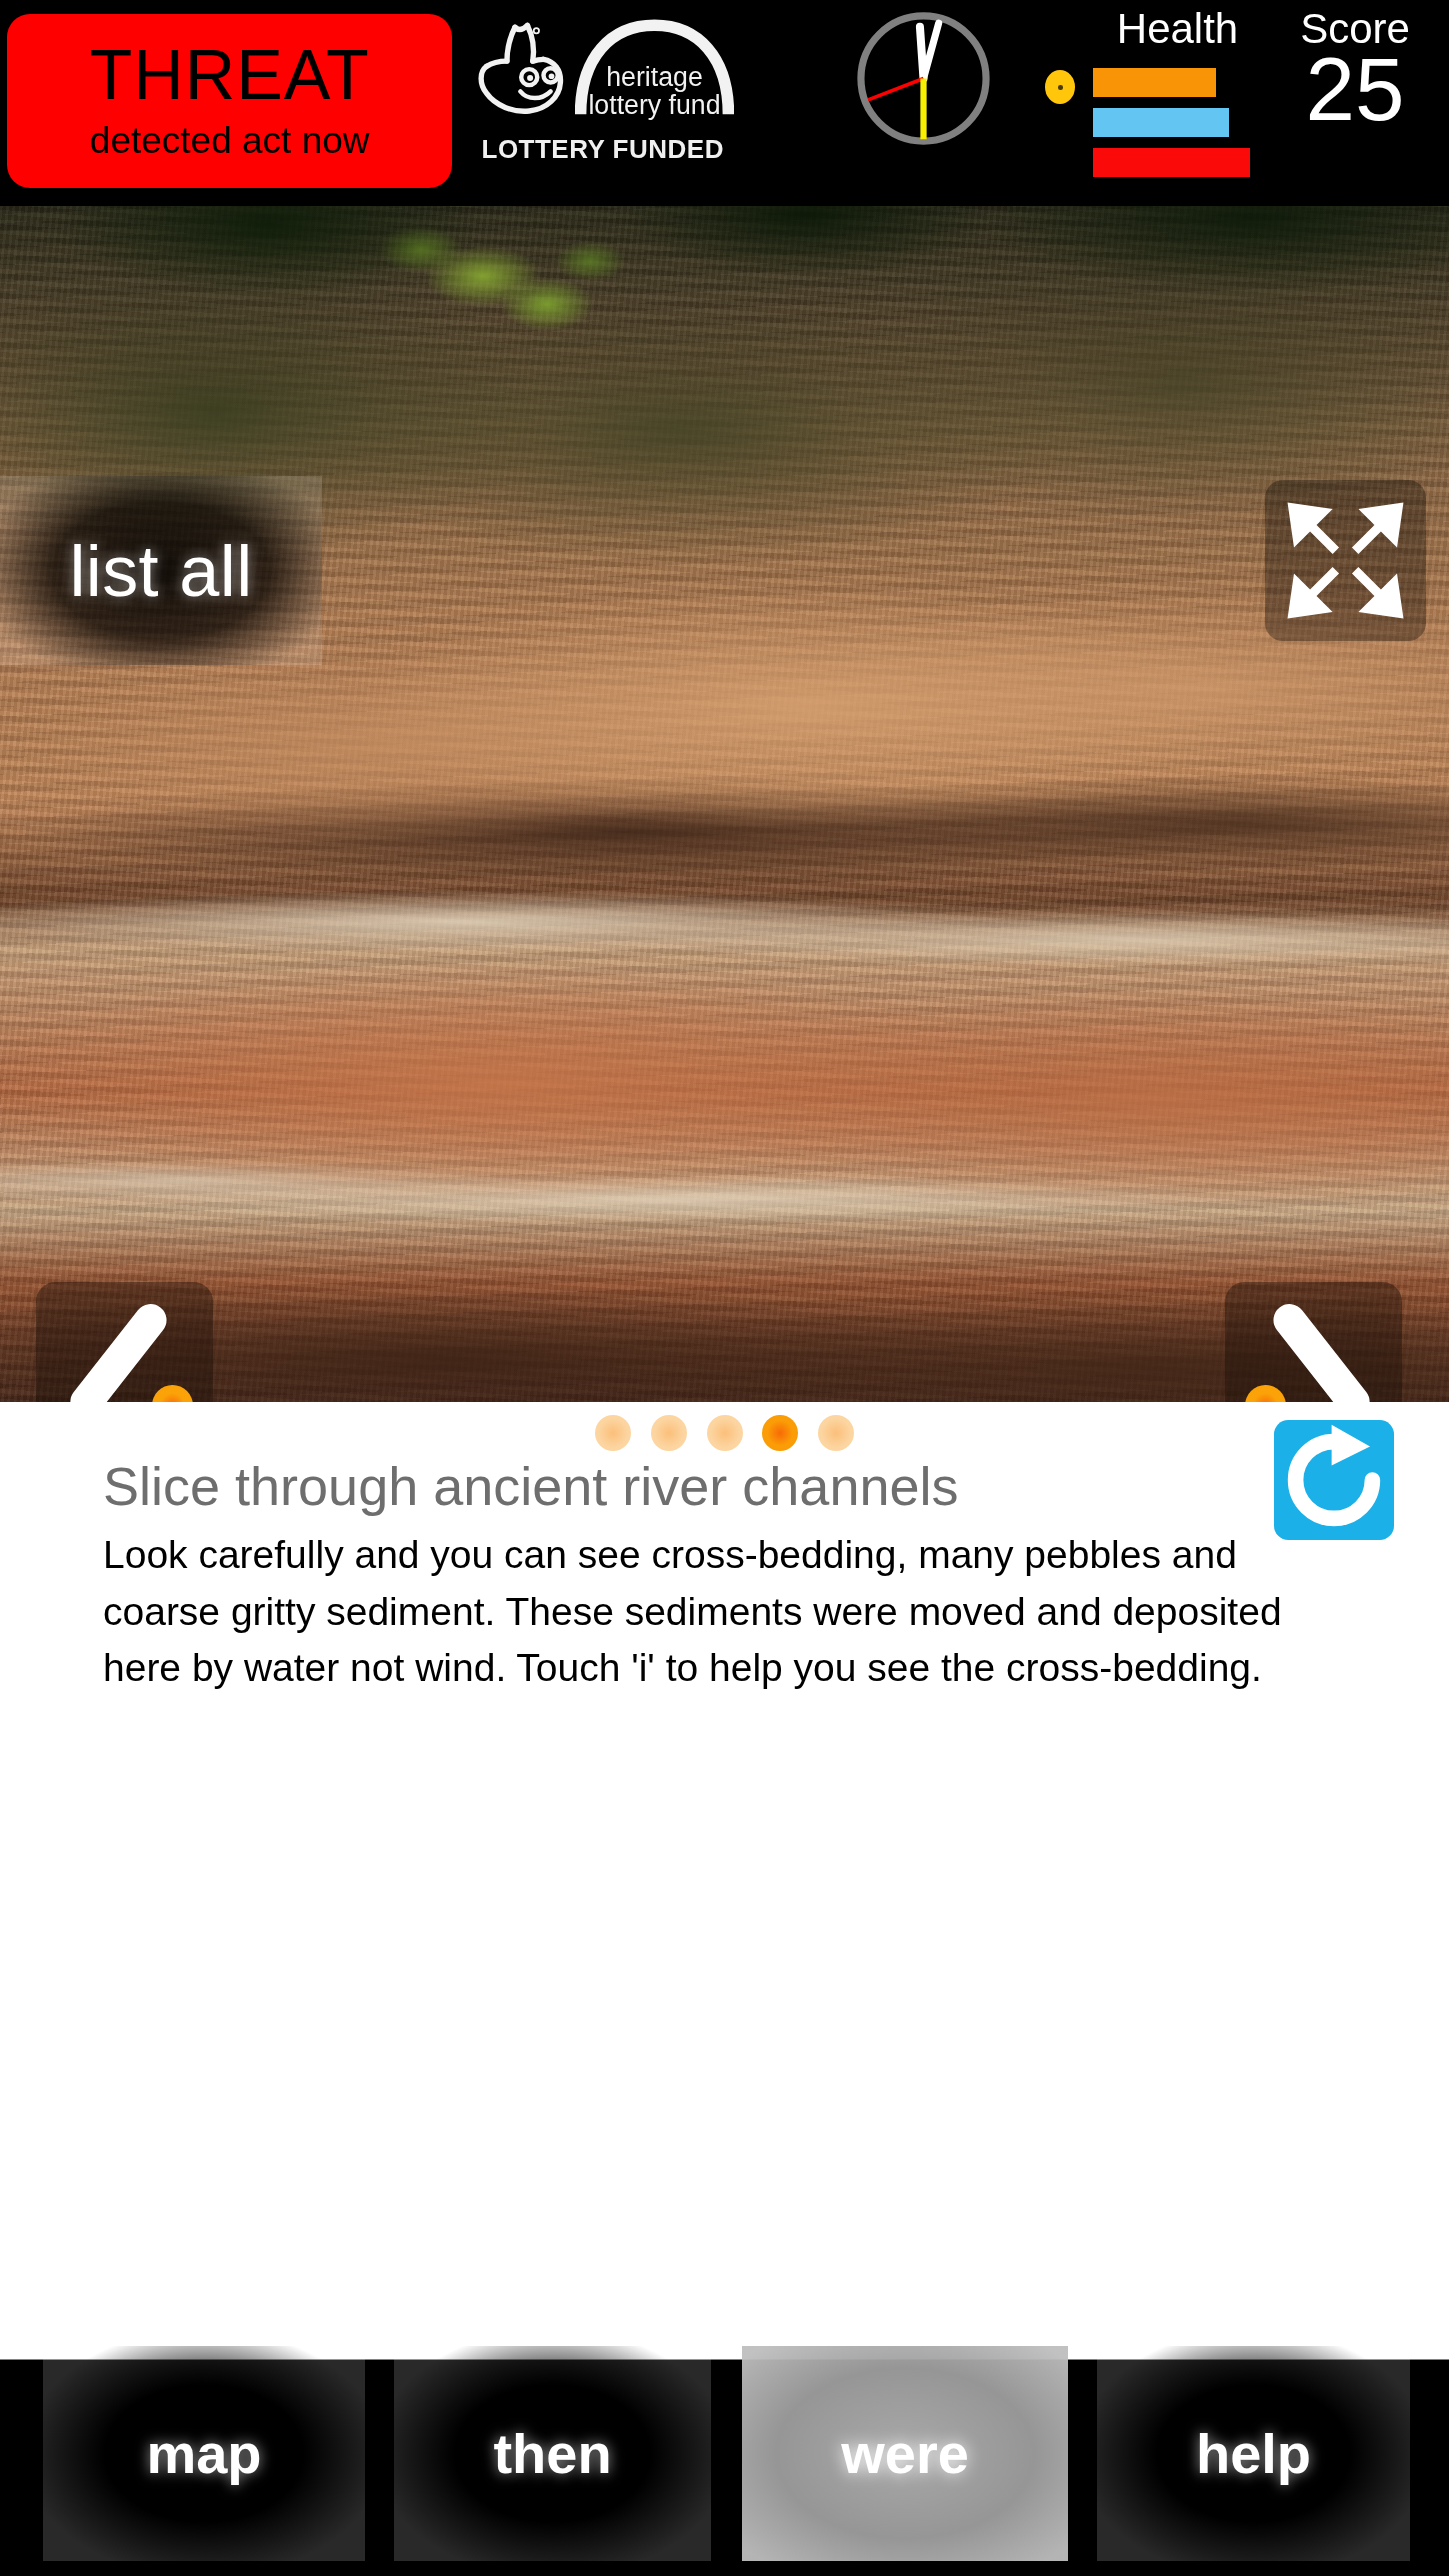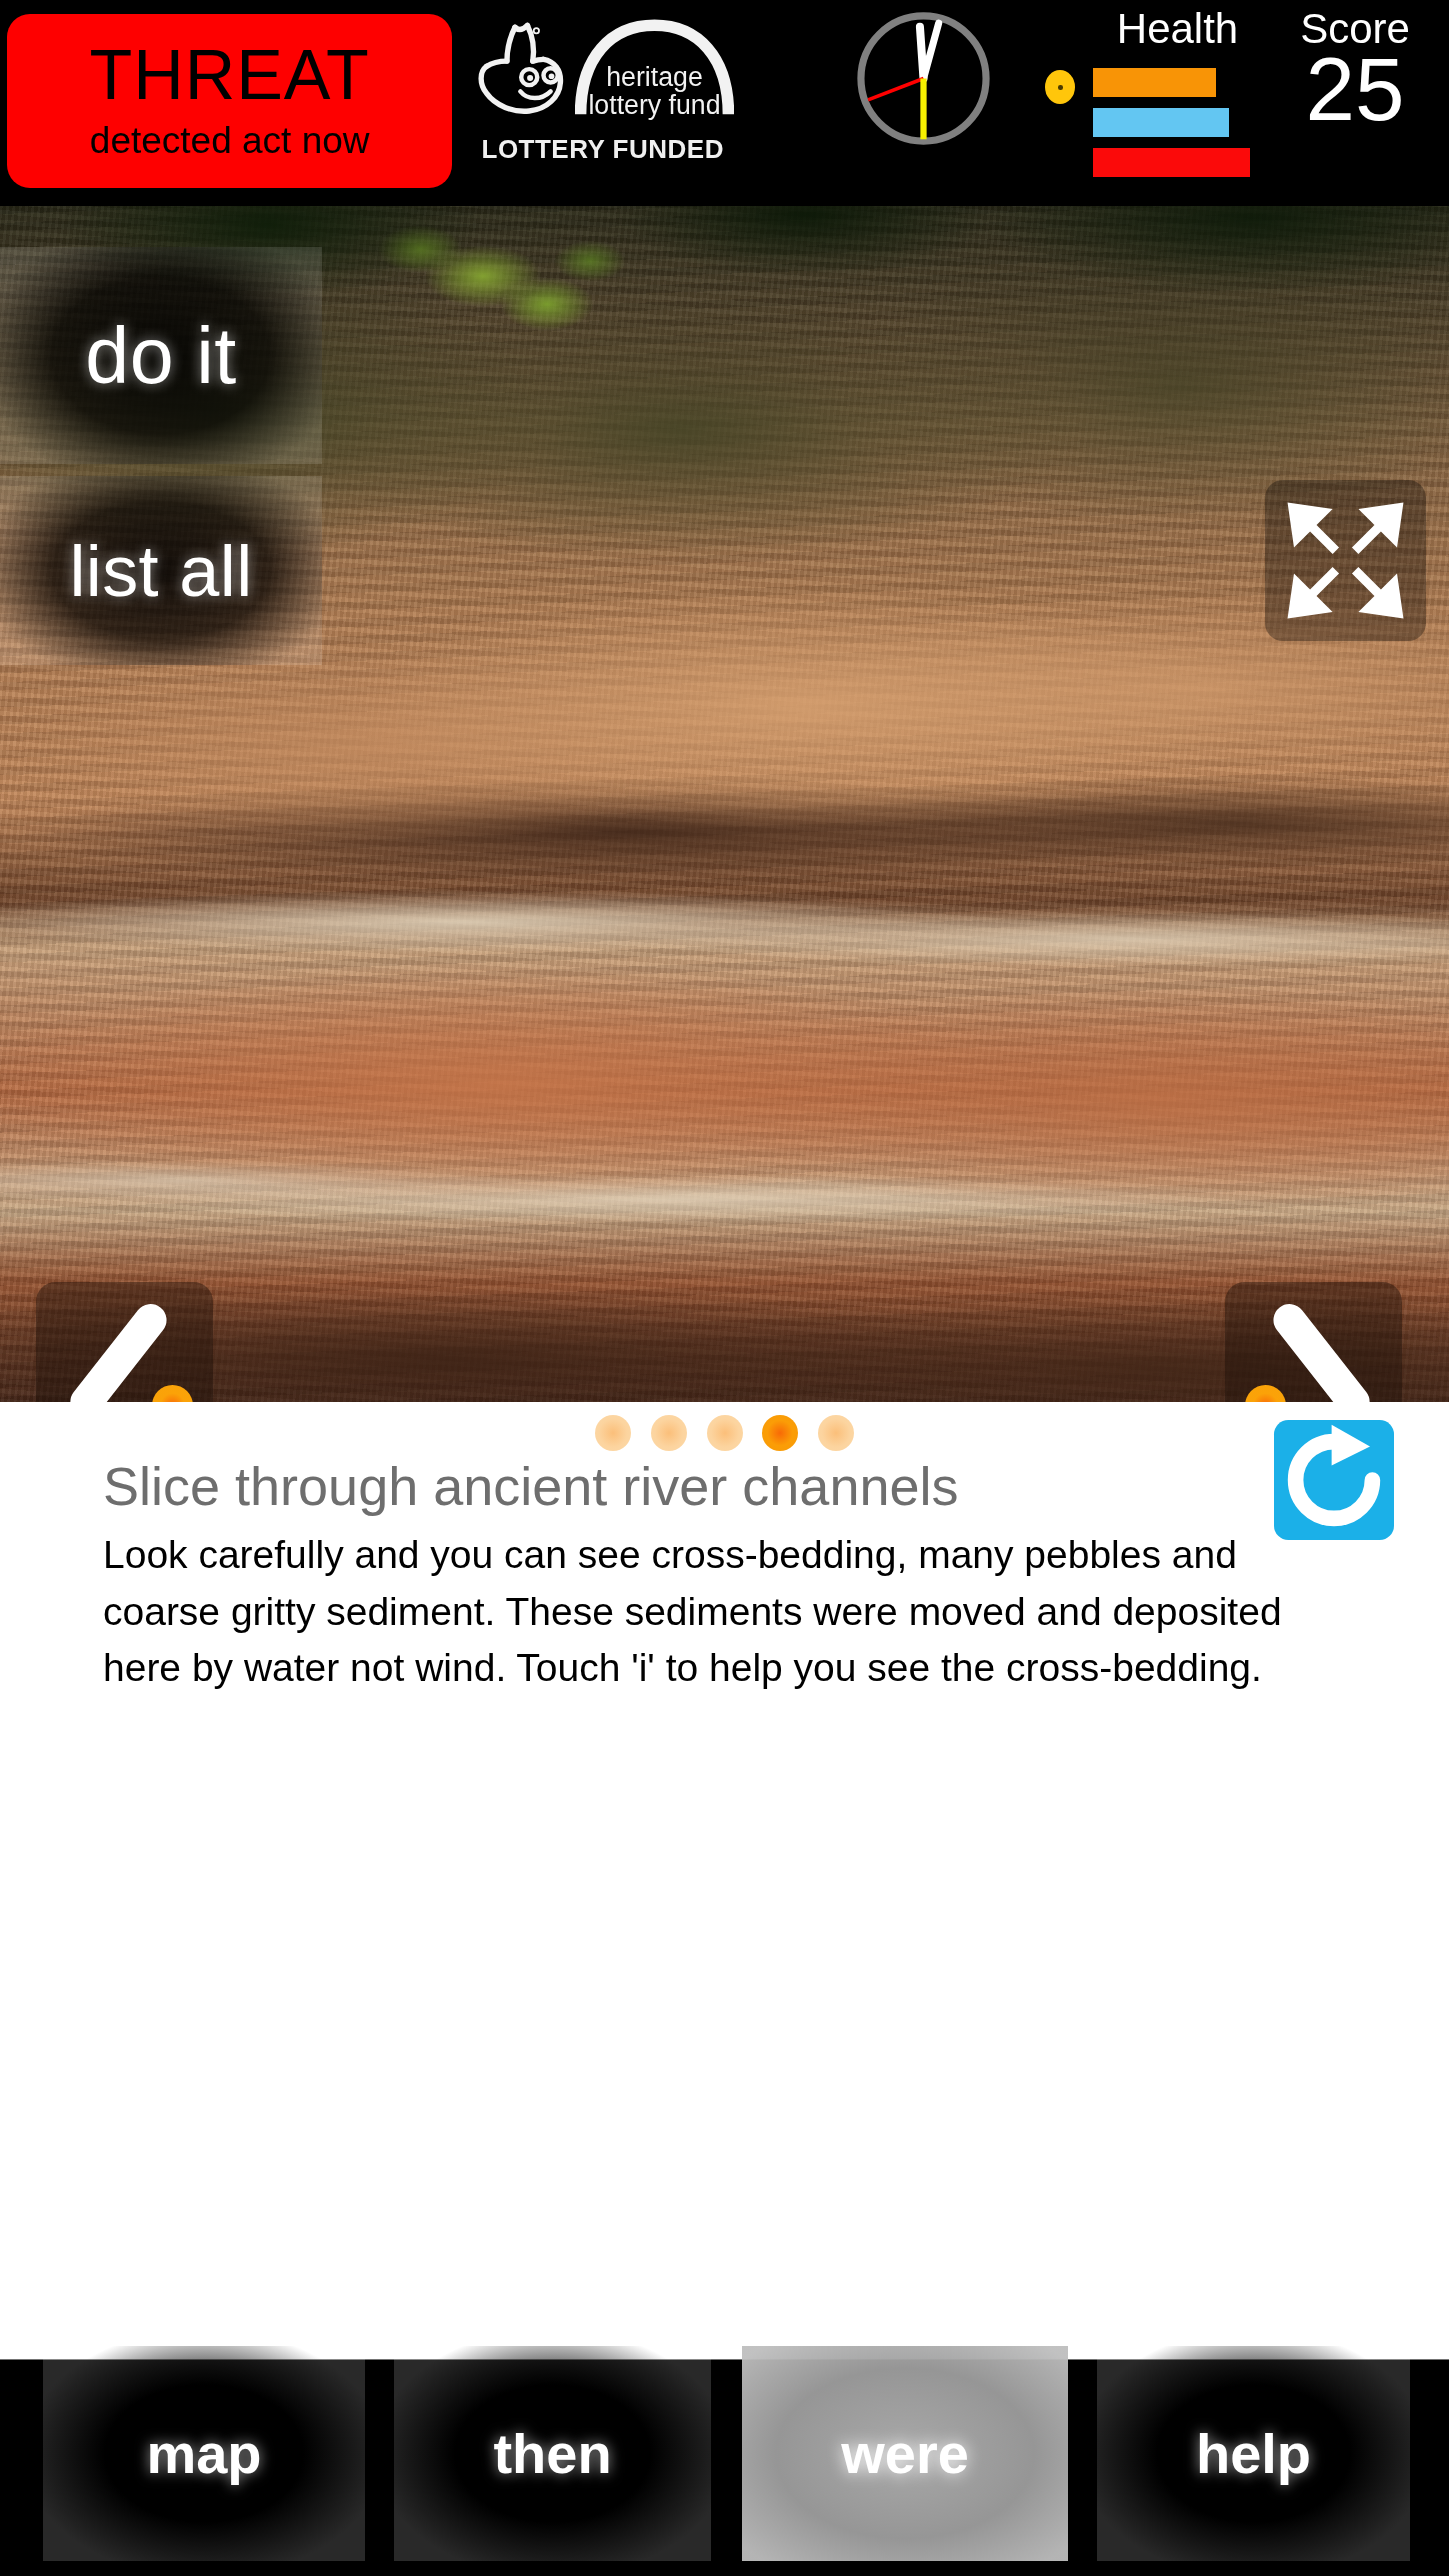--- a/index.html
+++ b/index.html
@@ -2,21 +2,21 @@
 <html style="font-size:14.3px"><head>
 <meta charset="utf-8">
 <style>
   * { margin:0; padding:0; box-sizing:border-box; }
   html,body {
     width:1449px; height:2576px;
     background:#fff;
     font-family:"Liberation Sans", sans-serif;
     overflow:hidden;
   }
-  #app { position:relative; width:1449px; height:2576px; background:#737373; }
+  #app { position:relative; width:1449px; height:2576px; background:#ec4899; }
 
   
   .topbar{
     position:absolute; left:0; top:0; width:1449px; height:206px;
     background:#000000;
   }
   .threat-btn{
     position:absolute; left:7.2px; top:14.3px; width:445px; height:174px;
     background:#fe0000; border-radius:23px;
     display:flex; flex-direction:column; align-items:center; justify-content:center;
@@ -285,23 +285,20 @@
     <div class="score-wrap">
       <div class="score-label">Score</div>
       <div class="score-value">25</div>
     </div>
   </div>
 
   <div class="stage">
     <div class="rock"></div>
     <div class="stage-shade"></div>
 
-    <div class="glass-btn" id="btn-doit">
-      <span>do it</span>
-    </div>
     <div class="glass-btn" id="btn-listall">
       <span>list all</span>
     </div>
 
     <div class="expand-btn">
       <svg viewBox="0 0 100 100" width="161" height="161">
         <path d="M14 14 L42 18 L32 28 L46 42 L42 46 L28 32 L18 42 Z" fill="#ffffff"></path>
         <path d="M86 14 L82 42 L72 32 L58 46 L54 42 L68 28 L58 18 Z" fill="#ffffff"></path>
         <path d="M14 86 L18 58 L28 68 L42 54 L46 58 L32 72 L42 82 Z" fill="#ffffff"></path>
         <path d="M86 86 L58 82 L68 72 L54 58 L58 54 L72 68 L82 58 Z" fill="#ffffff"></path>

